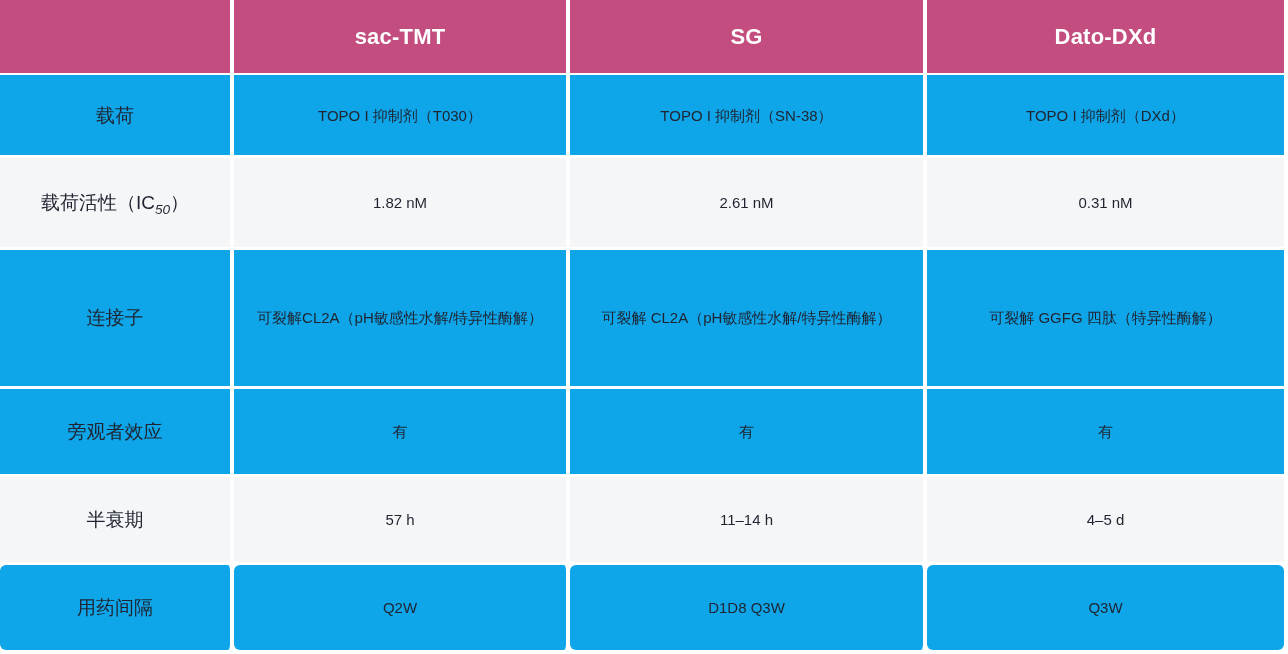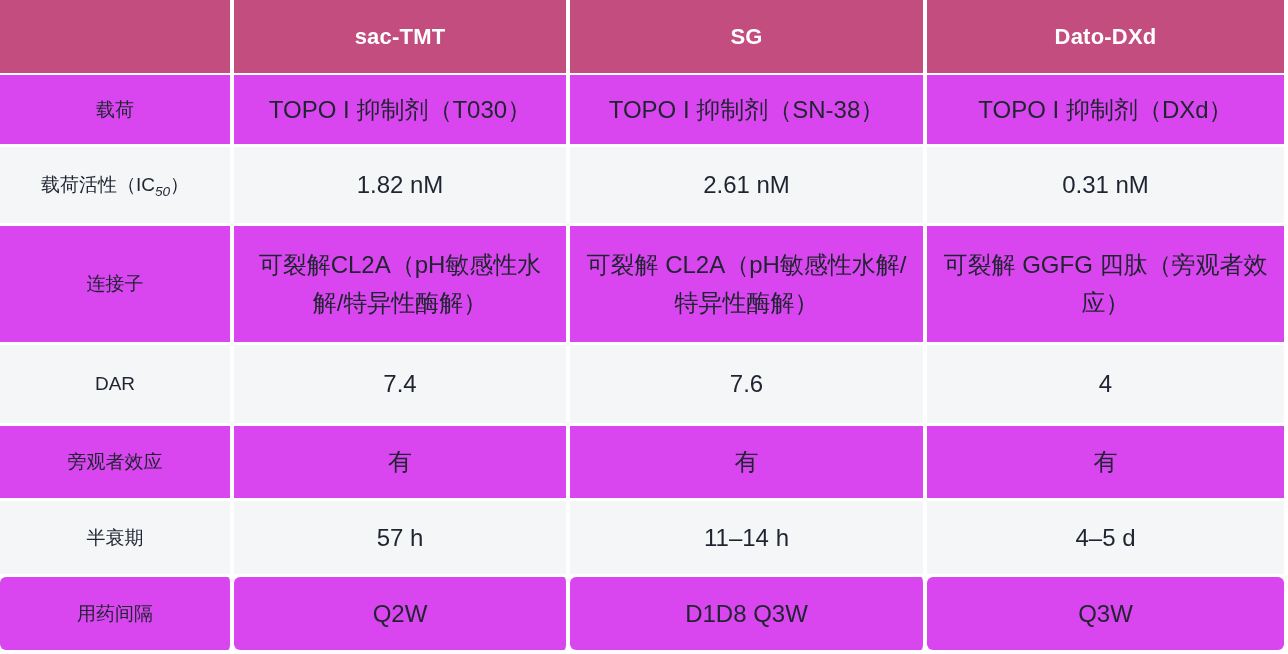--- a/index.html
+++ b/index.html
@@ -55,32 +55,32 @@
     background: #c44d80;
   }
   thead th:last-child {
     border-right: 0;
   }
 
   
   tbody td {
     text-align: center;
     vertical-align: middle;
-    font-size: 24px;
+    font-size: 15px;
     color: #1f2430;
     padding: 6px 14px;
     border-right: 4px solid #ffffff;
     border-bottom: 3px solid #ffffff;
     line-height: 1.55;
     font-weight: normal;
   }
   tbody td:last-child { border-right: 0; }
   tbody tr:last-child td { border-bottom: 0; border-radius: 6px; }
 
-  tbody tr.odd  td { background: #d946ef; }
+  tbody tr.odd  td { background: #0ea5e9; }
   tbody tr.even td { background: #f5f6f8; }
 
   td.label { font-size: 19px; }
 
   .sub {
     font-size: 0.72em;
     vertical-align: sub;
     line-height: 0;
     font-style: italic;
   }
@@ -127,29 +127,23 @@
         <td class="label"><span>载荷活性（IC</span><span class="sub">50</span><span>）</span></td>
         <td>1.82 nM</td>
         <td>2.61 nM</td>
         <td>0.31 nM</td>
       </tr>
 
       <tr class="odd r-linker">
         <td class="label">连接子</td>
         <td>可裂解CL2A（pH敏感性水解/特异性酶解）</td>
         <td>可裂解 CL2A（pH敏感性水解/特异性酶解）</td>
-        <td>可裂解 GGFG 四肽（旁观者效应）</td>
+        <td>可裂解 GGFG 四肽（特异性酶解）</td>
       </tr>
 
-      <tr class="even r-dar">
-        <td class="label">DAR</td>
-        <td>7.4</td>
-        <td>7.6</td>
-        <td>4</td>
-      </tr>
 
       <tr class="odd r-bystander">
         <td class="label">旁观者效应</td>
         <td>有</td>
         <td>有</td>
         <td>有</td>
       </tr>
 
       <tr class="even r-halflife">
         <td class="label">半衰期</td>

